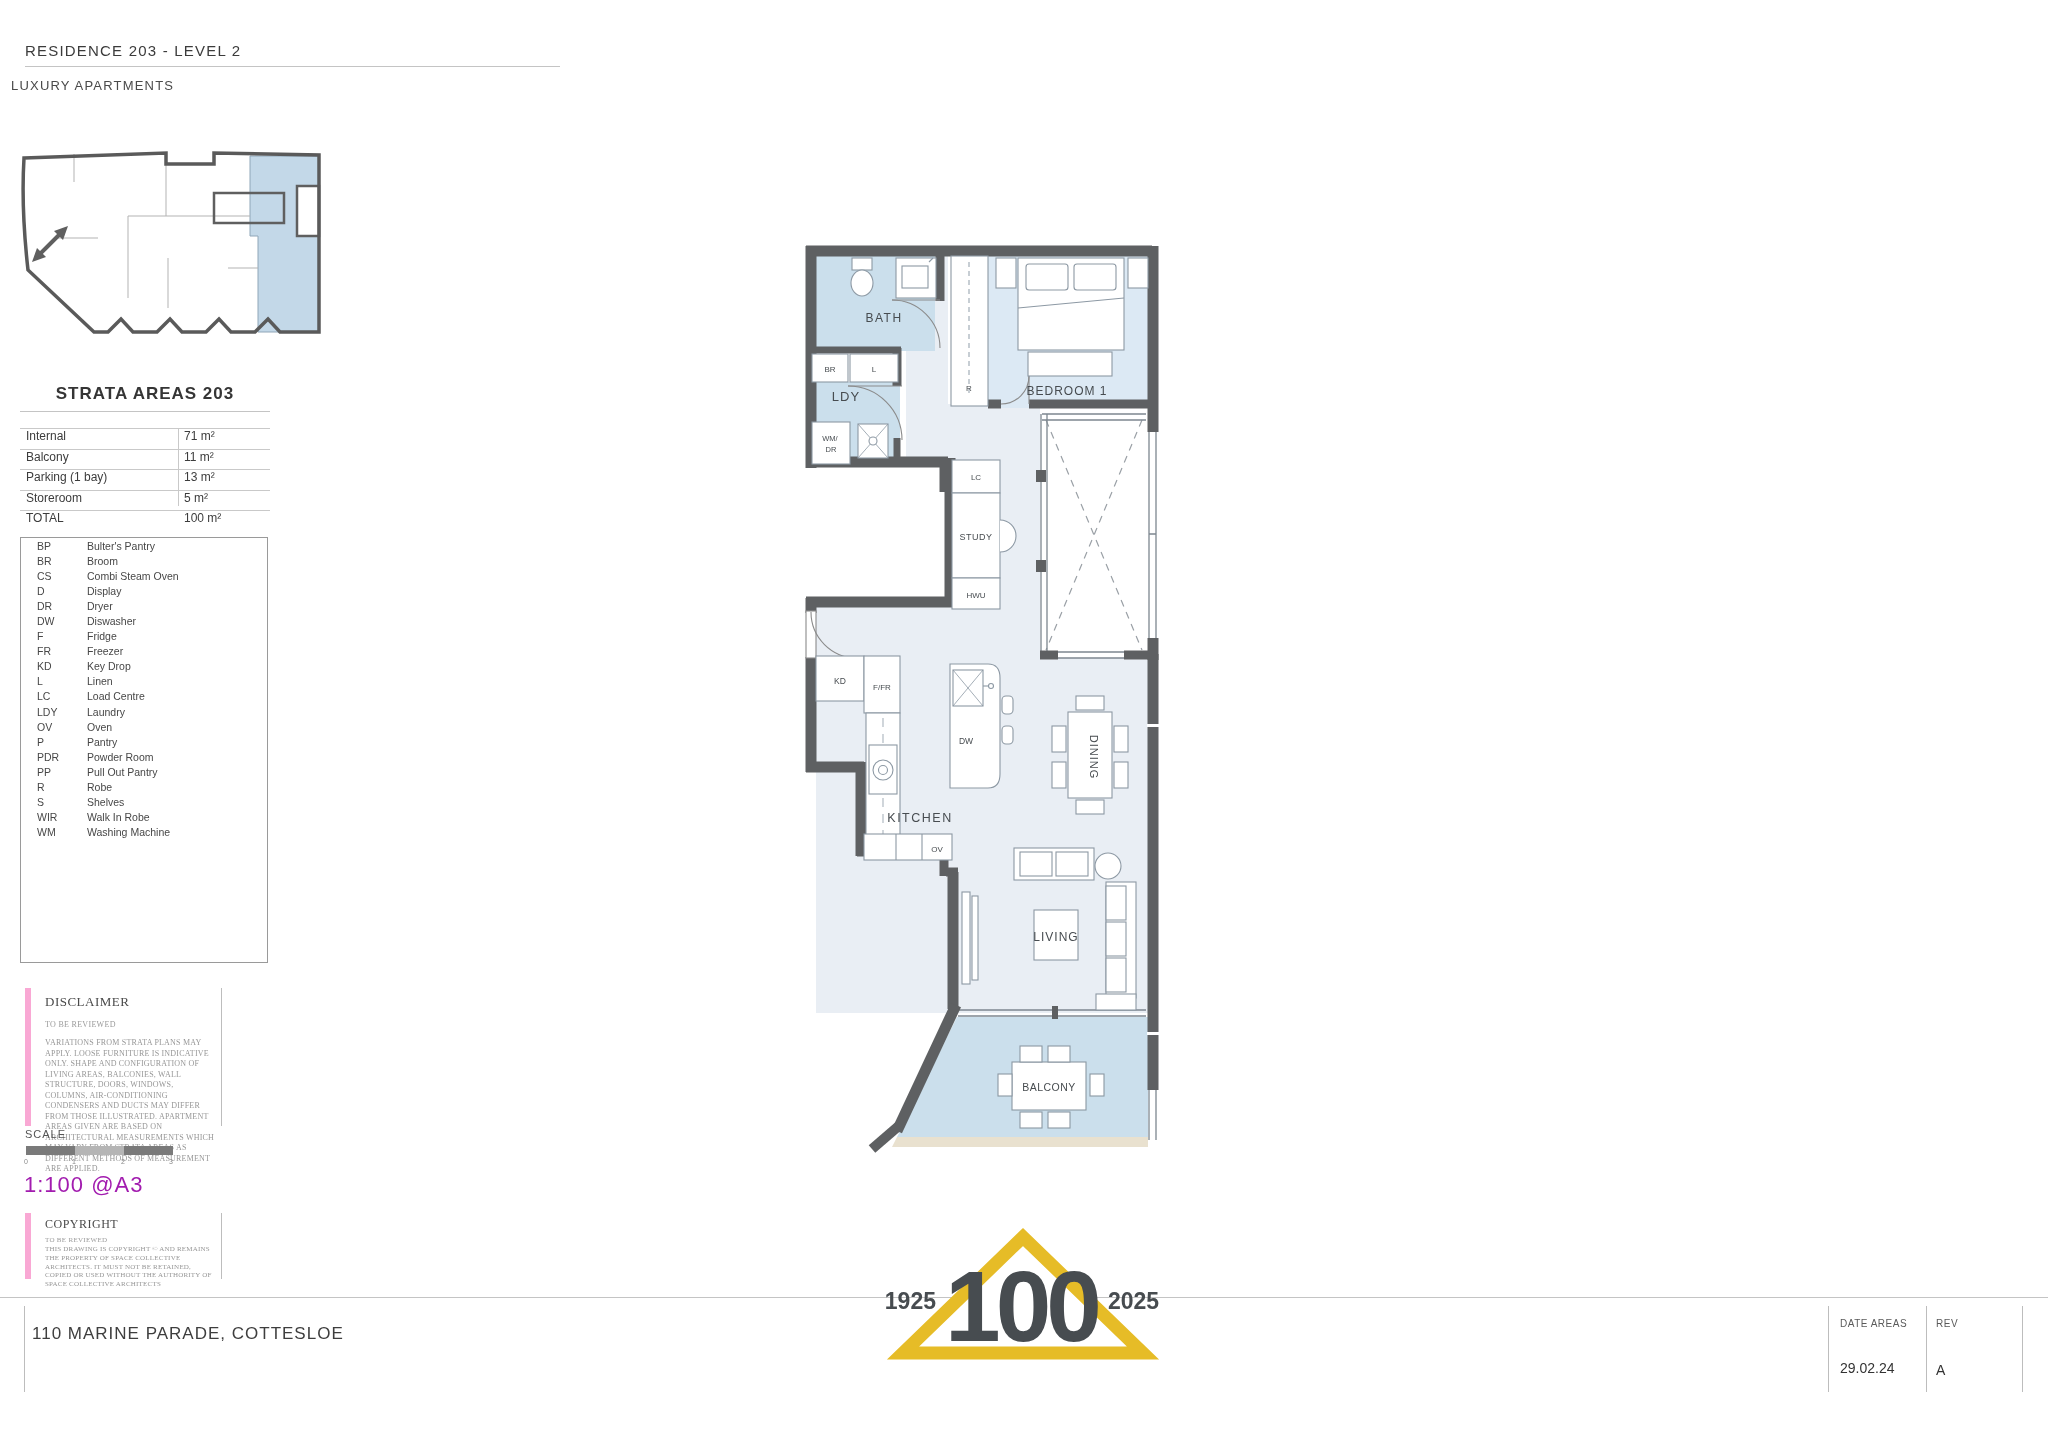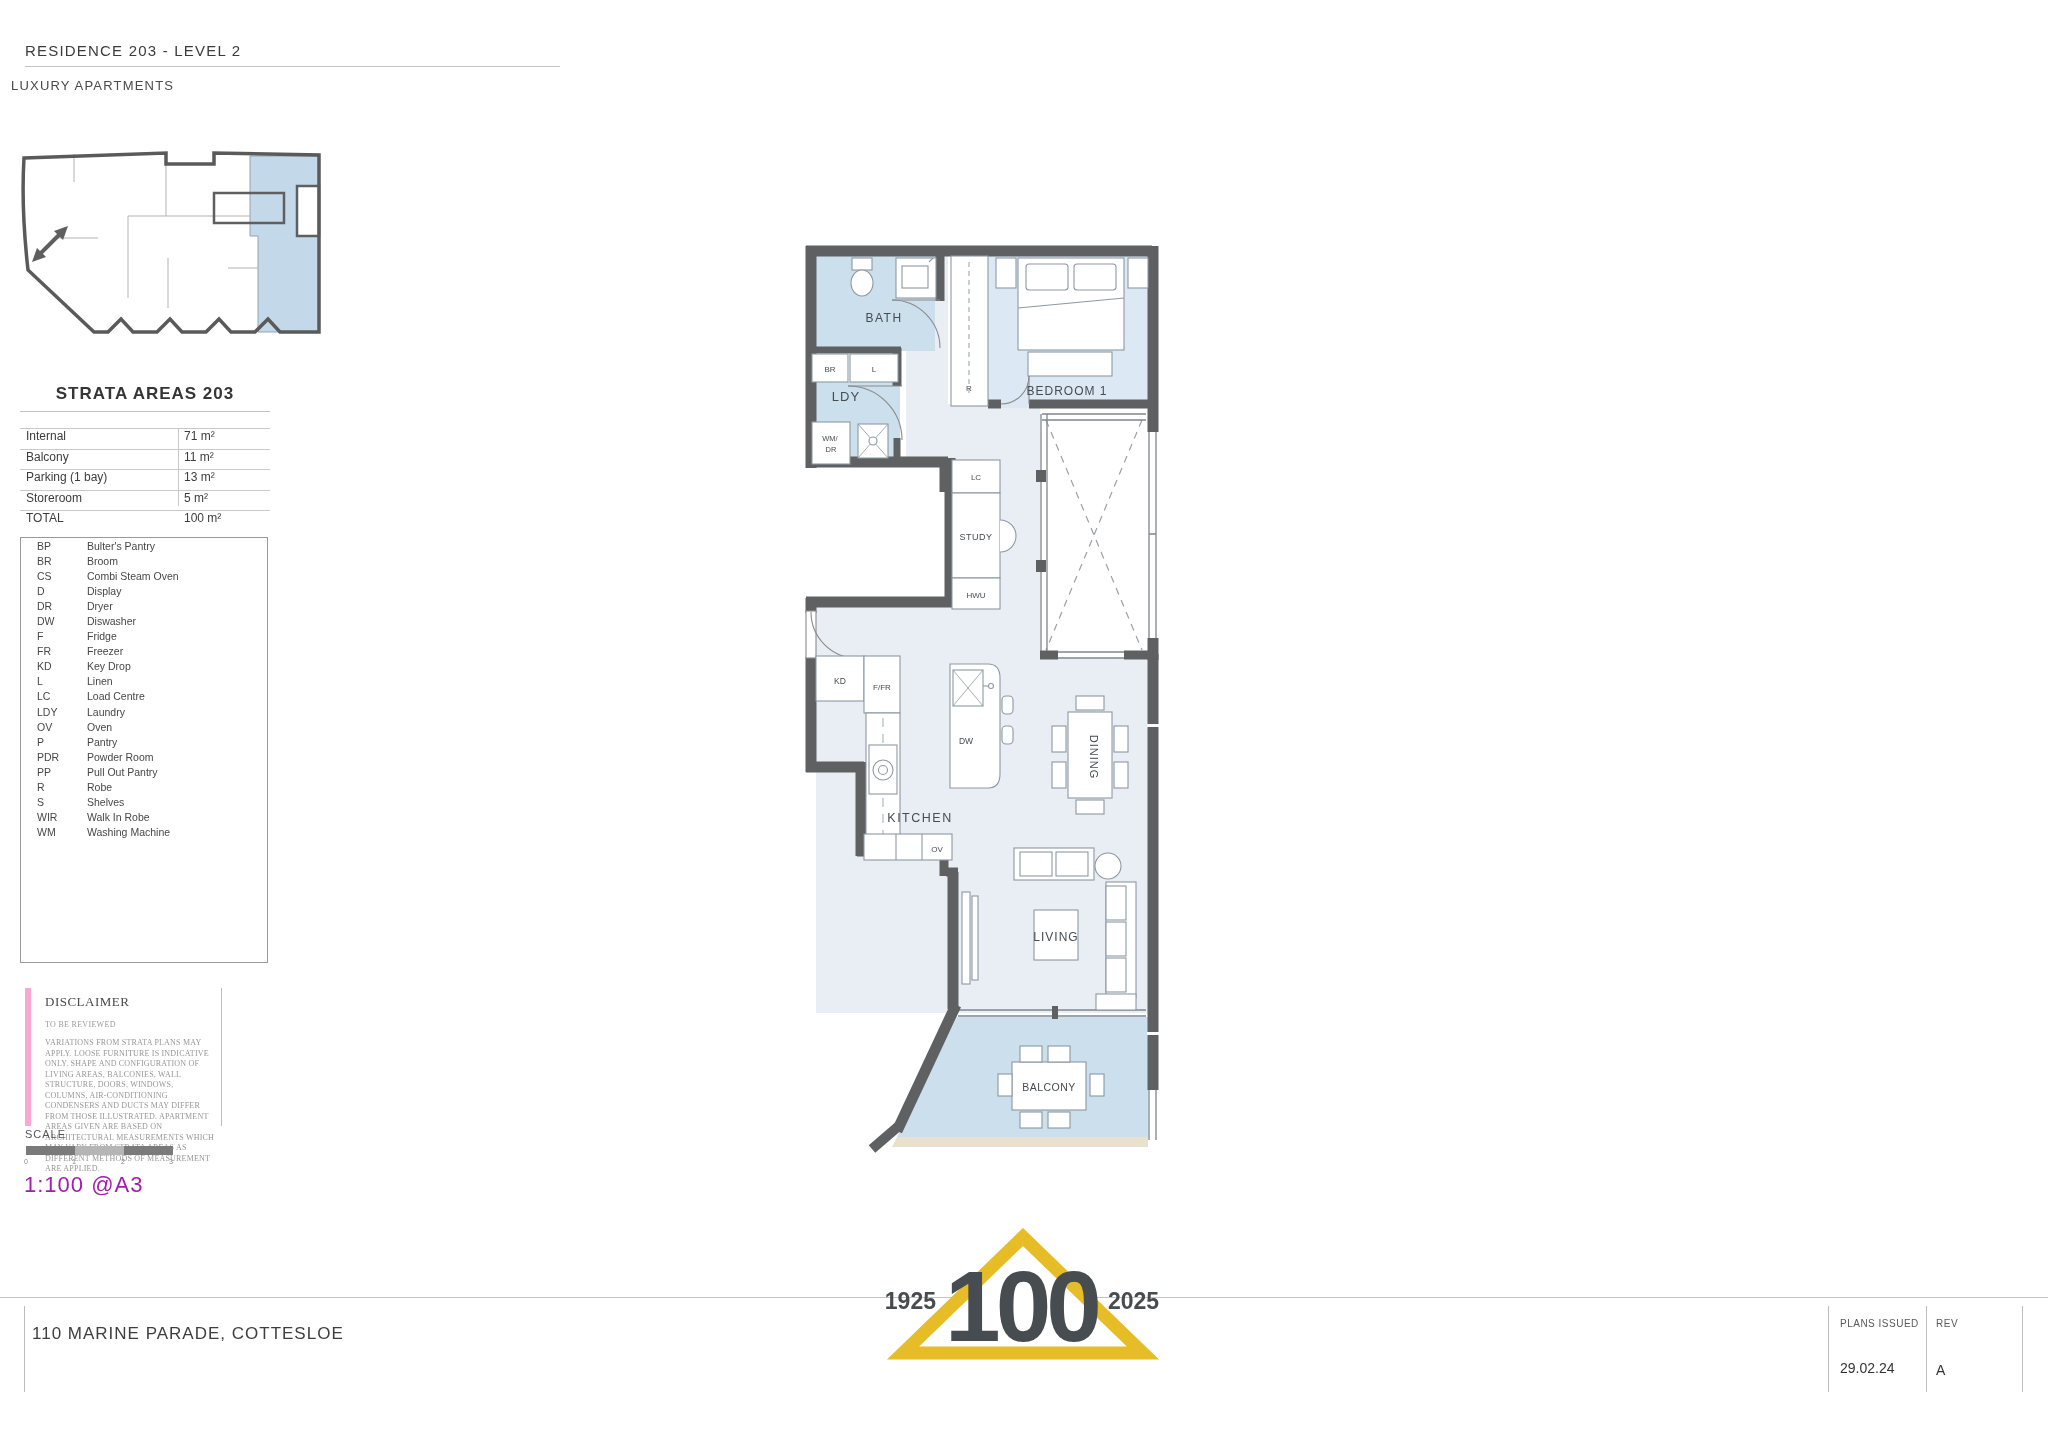--- a/index.html
+++ b/index.html
@@ -203,20 +203,25 @@
     <div style="flex:1;background:#7a7a7a;"></div>
     <div style="flex:1;background:#b5b5b5;"></div>
     <div style="flex:1;background:#7a7a7a;"></div>
   </div>
   <span class="scale-num" style="left:24px;top:1158px;">0</span>
   <span class="scale-num" style="left:72px;top:1158px;">1</span>
   <span class="scale-num" style="left:121px;top:1158px;">2</span>
   <span class="scale-num" style="left:169px;top:1158px;">3</span>
   <div class="abs ratio" style="left:24px;top:1172px;">1:100 @A3</div>
 
+  <div class="side-box" style="left:25px;top:1213px;width:197px;height:66px;padding-top:4px;">
+    <div class="side-title" style="font-size:12px;">COPYRIGHT</div>
+    <div class="side-note" style="margin-top:4px;font-size:7px;">TO BE REVIEWED</div>
+    <div class="side-body" style="margin-top:1px;font-size:7px;line-height:8.8px;">THIS DRAWING IS COPYRIGHT © AND REMAINS THE PROPERTY OF SPACE COLLECTIVE ARCHITECTS. IT MUST NOT BE RETAINED, COPIED OR USED WITHOUT THE AUTHORITY OF SPACE COLLECTIVE ARCHITECTS</div>
+  </div>
 
   <svg class="abs" style="left:780px;top:230px;" width="400" height="950" viewBox="780 230 400 950">
 
     <g>
       <rect x="906" y="256" width="42" height="211" fill="#e9eef4"></rect>
       <rect x="948" y="404" width="92" height="260" fill="#e9eef4"></rect>
       <rect x="816" y="607" width="332" height="406" fill="#e9eef4"></rect>
       <rect x="811" y="256" width="124" height="95" fill="#cbdfec"></rect>
       <rect x="811" y="382" width="89" height="85" fill="#cbdfec"></rect>
       <rect x="988" y="256" width="160" height="152" fill="#dce9f4"></rect>
@@ -419,21 +424,21 @@
     </g>
   </svg>
 
   <div class="abs rule" style="left:0;top:1297px;width:2048px;height:1px;"></div>
   <div class="abs" style="left:24px;top:1306px;width:1px;height:86px;background:#bdbdbd;"></div>
   <div class="abs addr" style="left:32px;top:1324px;">110 MARINE PARADE, COTTESLOE</div>
 
   <div class="abs" style="left:1828px;top:1306px;width:1px;height:86px;background:#bdbdbd;"></div>
   <div class="abs" style="left:1926px;top:1306px;width:1px;height:86px;background:#bdbdbd;"></div>
   <div class="abs" style="left:2022px;top:1306px;width:1px;height:86px;background:#bdbdbd;"></div>
-  <div class="abs meta-label" style="left:1840px;top:1318px;">PLANS ISSUED</div>
+  <div class="abs meta-label" style="left:1840px;top:1318px;">DATE AREAS</div>
   <div class="abs meta-label" style="left:1936px;top:1318px;">REV</div>
   <div class="abs meta-value" style="left:1840px;top:1360px;">29.02.24</div>
   <div class="abs meta-value" style="left:1936px;top:1362px;">A</div>
 
   <svg class="abs" style="left:840px;top:1225px;" width="370" height="235" viewBox="840 1225 370 235">
     <path d="M1023,1237 L903,1353 L1143,1353 Z" fill="#ffffff" stroke="#e6bc27" stroke-width="13" stroke-linejoin="miter"></path>
     <text x="936" y="1309" font-size="23" font-weight="bold" fill="#1d3f7e" text-anchor="end">1925</text>
     <text x="1108" y="1309" font-size="23" font-weight="bold" fill="#1d3f7e" text-anchor="start">2025</text>
     <text x="1021" y="1341" font-size="100" font-weight="bold" fill="#1d3f7e" text-anchor="middle" letter-spacing="-5">100</text>
   </svg>

